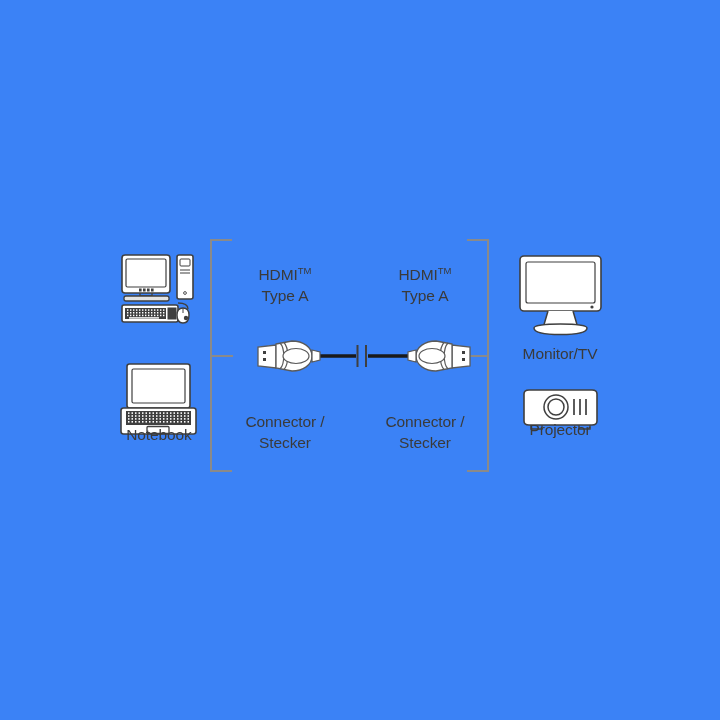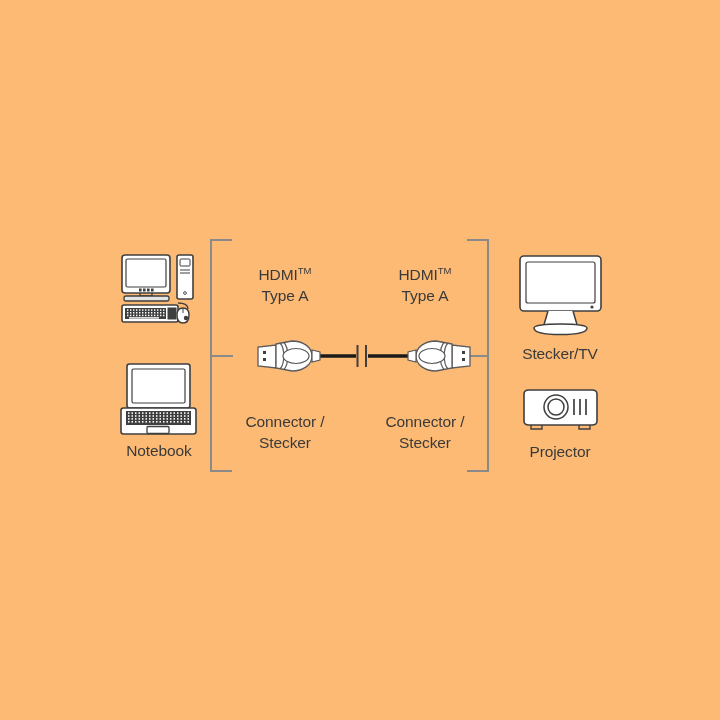--- a/index.html
+++ b/index.html
@@ -4,21 +4,21 @@
 <style>
   html, body {
     margin: 0;
     padding: 0;
     background: #ffffff;
   }
   #canvas {
     position: relative;
     width: 720px;
     height: 720px;
-    background: #fdba74;
+    background: #3b82f6;
     font-family: "Liberation Sans", sans-serif;
     overflow: hidden;
   }
   .diagram-svg {
     position: absolute;
     left: 0;
     top: 0;
     width: 720px;
     height: 720px;
   }
@@ -33,23 +33,23 @@
     letter-spacing: -0.1px;
   }
   .label.device { font-size: 15.5px; }
   .label.spec { font-size: 15.5px; }
   .tm {
     font-size: 9.5px;
     vertical-align: super;
     letter-spacing: 0;
   }
   .lbl-computer { left: 92px;  top: 330px; width: 130px; }
-  .lbl-notebook { left: 94px;  top: 440px; width: 130px; }
+  .lbl-notebook { left: 94px;  top: 424px; width: 130px; }
   .lbl-monitor  { left: 495px; top: 343px; width: 130px; }
-  .lbl-projector{ left: 495px; top: 441px; width: 130px; }
+  .lbl-projector{ left: 495px; top: 419px; width: 130px; }
   .lbl-hdmi-left  { left: 222px; top: 260px; width: 126px; }
   .lbl-hdmi-right { left: 362px; top: 260px; width: 126px; }
   .lbl-conn-left  { left: 220px; top: 411px; width: 130px; }
   .lbl-conn-right { left: 360px; top: 411px; width: 130px; }
 </style>
 </head>
 <body>
 
 <div id="canvas">
 
@@ -304,17 +304,17 @@
 
   <div class="label spec lbl-conn-left">Connector /
 Stecker</div>
 
   <div class="label spec lbl-conn-right">Connector /
 Stecker</div>
 
 
   <div class="label device lbl-notebook">Notebook</div>
 
-  <div class="label device lbl-monitor">Stecker/TV</div>
+  <div class="label device lbl-monitor">Monitor/TV</div>
 
   <div class="label device lbl-projector">Projector</div>
 
 </div>
 
 </body></html>

